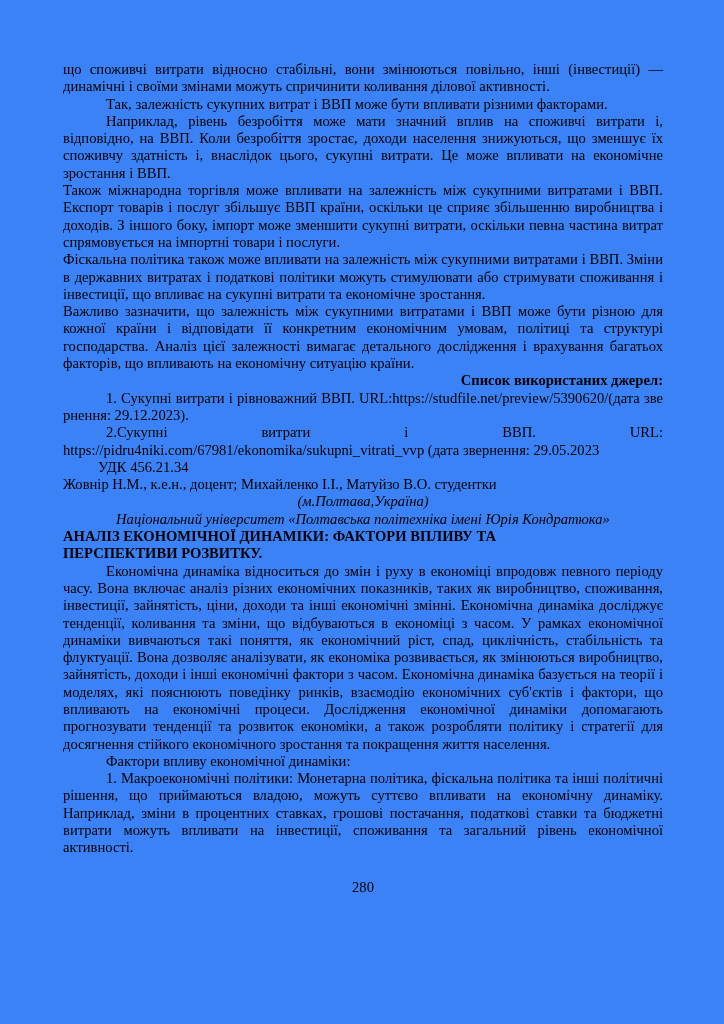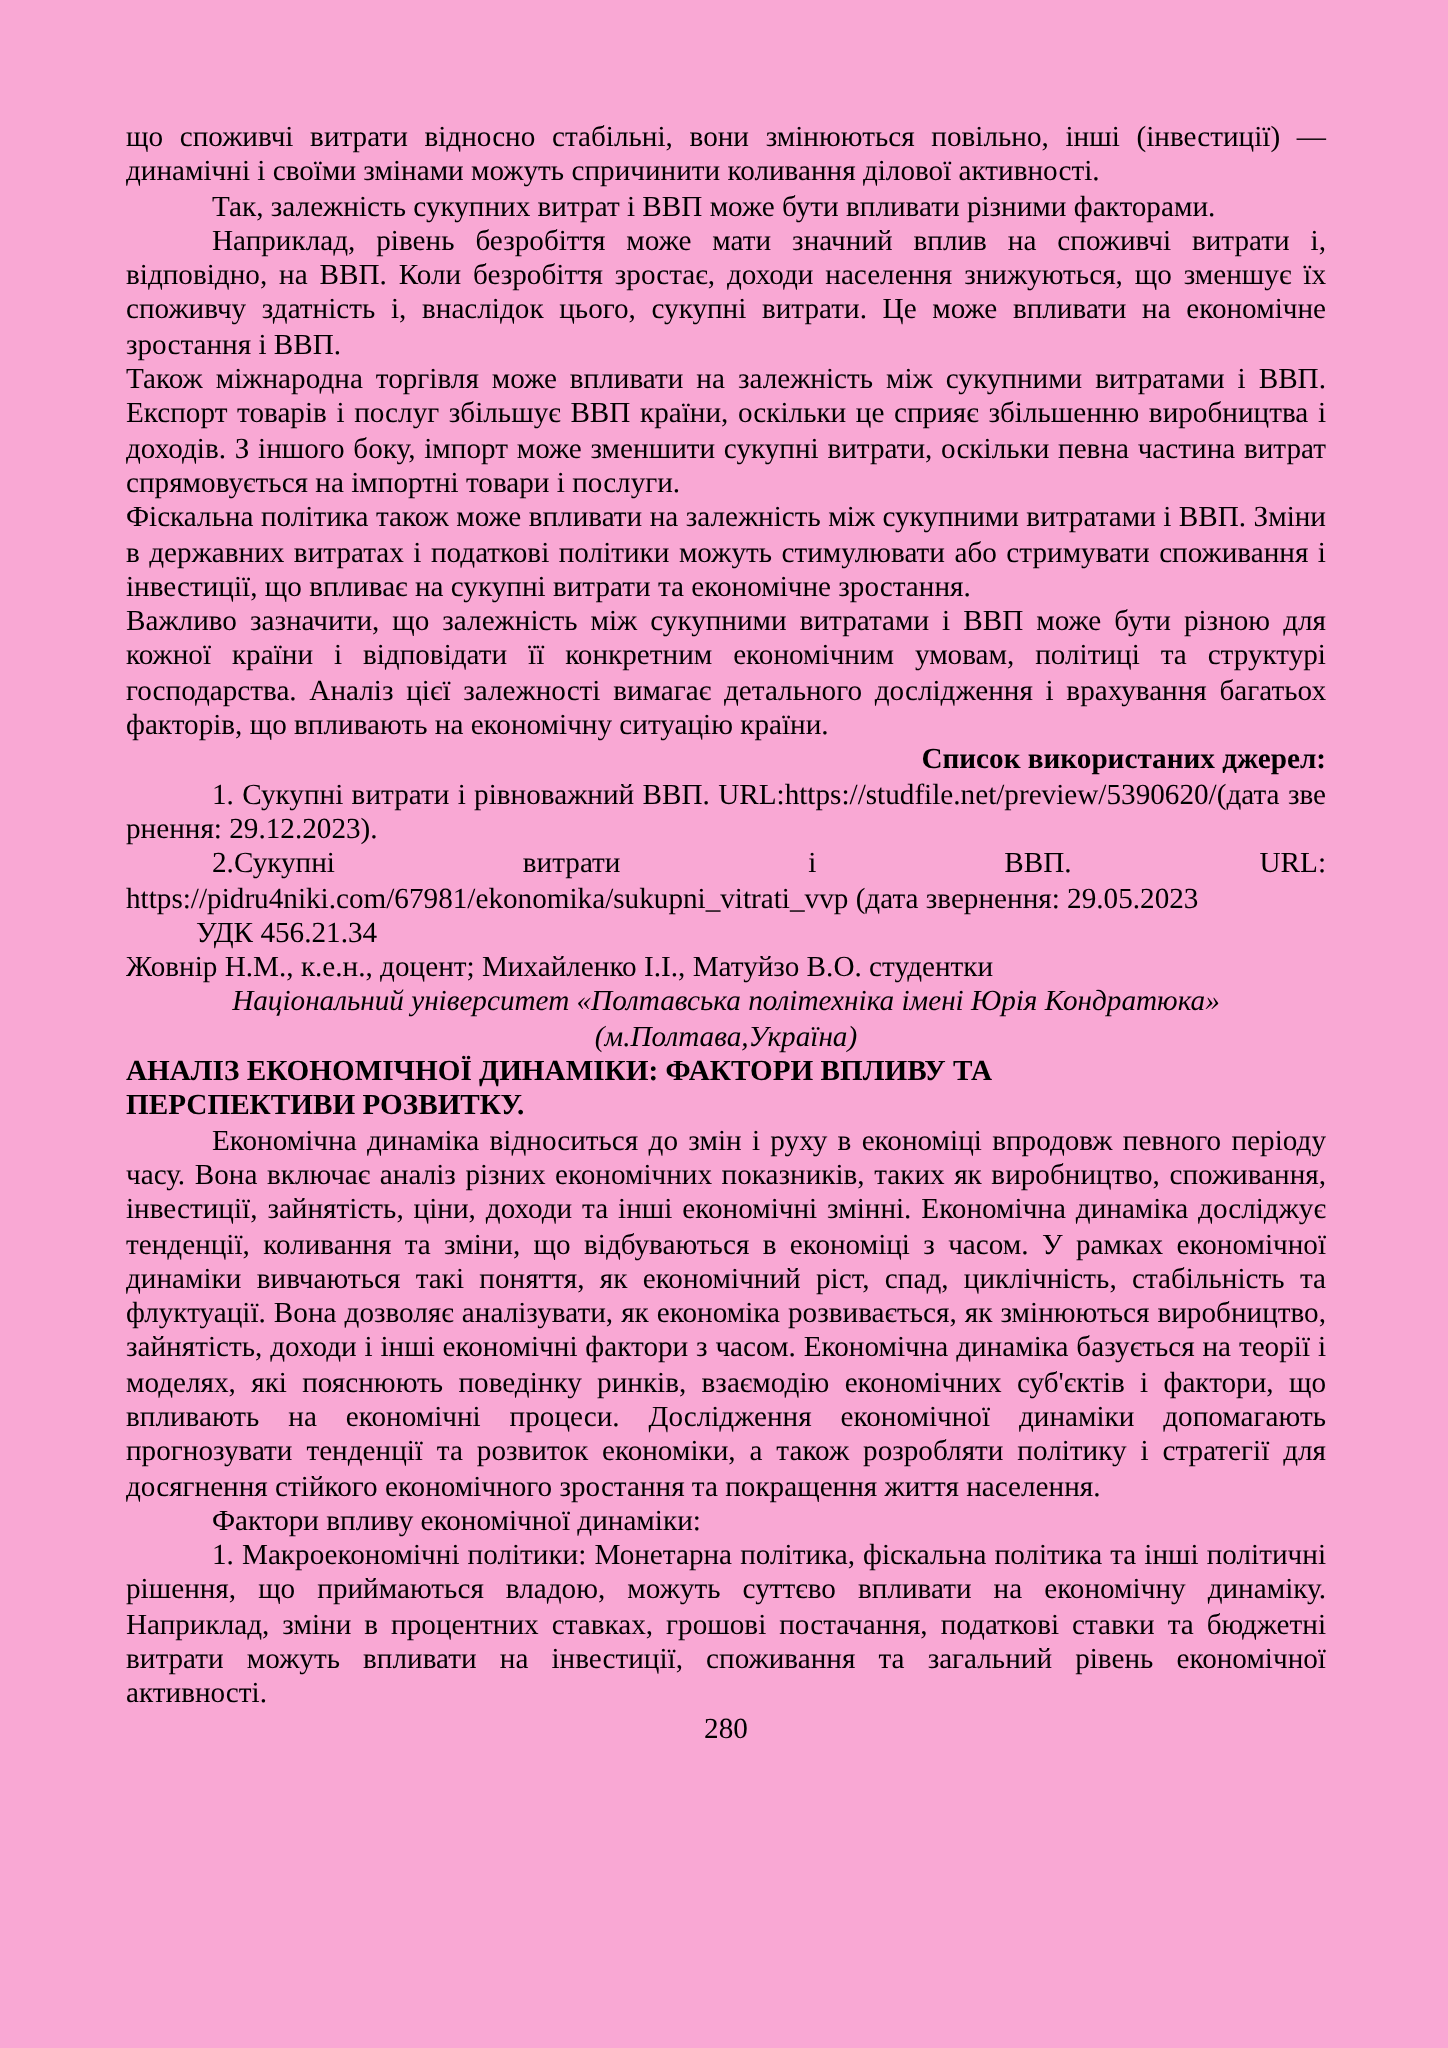--- a/index.html
+++ b/index.html
@@ -1,21 +1,21 @@
 <!DOCTYPE html>
 <html lang="uk"><head>
 <meta charset="utf-8">
 <style>
   html, body { margin: 0; padding: 0; background: #e8e8e8; }
   .page {
     position: relative;
     width: 724px;
     height: 1024px;
     margin: 0 auto;
-    background: #f9a8d4;
+    background: #3b82f6;
     color: #000000;
     font-family: "Liberation Serif", "DejaVu Serif", serif;
     font-size: 14.6px;
     line-height: 17.3px;
     box-sizing: border-box;
     padding: 61px 61px 0 63px;
     overflow: hidden;
   }
   .page p, .page h2, .page h3 { margin: 0; font-size: inherit; line-height: inherit; }
   .justify { text-align: justify; }
@@ -24,21 +24,21 @@
   .ref-breakall { word-break: break-all; }
   .udc { text-indent: 35px; margin-top: 27px; }
   .authors-line { text-align: left; }
   .affiliation-line { text-align: center; font-style: italic; }
   .article-title {
     margin: 12px auto 17px auto;
     max-width: 500px;
     text-align: left;
     font-weight: bold;
   }
-  .page-footer { text-align: center; margin-top: 0; }
+  .page-footer { text-align: center; margin-top: 22px; }
 </style>
 </head>
 <body>
 
 <div class="page">
 
   <section>
     <p class="justify">що споживчі витрати відносно стабільні, вони змінюються повільно, інші (інвестиції) — динамічні і своїми змінами можуть спричинити коливання ділової активності.</p>
     <p class="justify indent">Так, залежність сукупних витрат і ВВП може бути впливати різними факторами.</p>
     <p class="justify indent">Наприклад, рівень безробіття може мати значний вплив на споживчі витрати і, відповідно, на ВВП. Коли безробіття зростає, доходи населення знижуються, що зменшує їх споживчу здатність і, внаслідок цього, сукупні витрати. Це може впливати на економічне зростання і ВВП.</p>
@@ -46,22 +46,22 @@
     <p class="justify">Фіскальна політика також може впливати на залежність між сукупними витратами і ВВП. Зміни в державних витратах і податкові політики можуть стимулювати або стримувати споживання і інвестиції, що впливає на сукупні витрати та економічне зростання.</p>
     <p class="justify">Важливо зазначити, що залежність між сукупними витратами і ВВП може бути різною для кожної країни і відповідати її конкретним економічним умовам, політиці та структурі господарства. Аналіз цієї залежності вимагає детального дослідження і врахування багатьох факторів, що впливають на економічну ситуацію країни.</p>
     <h3 class="refs-heading">Список використаних джерел:</h3>
     <p class="justify indent ref-breakall">1. Сукупні витрати і рівноважний ВВП. URL:https://studfile.net/preview/5390620/(дата звернення: 29.12.2023).</p>
     <p class="justify indent">2.Сукупні витрати і ВВП. URL: https://pidru4niki.com/67981/ekonomika/sukupni_vitrati_vvp (дата звернення: 29.05.2023</p>
   </section>
 
   <section>
     <p class="udc">УДК 456.21.34</p>
     <p class="authors-line">Жовнір Н.М., к.е.н., доцент; Михайленко І.І., Матуйзо В.О. студентки</p>
+    <p class="affiliation-line">(м.Полтава,Україна)</p>
     <p class="affiliation-line">Національний університет «Полтавська політехніка імені Юрія Кондратюка»</p>
-    <p class="affiliation-line">(м.Полтава,Україна)</p>
     <h2 class="article-title">АНАЛІЗ ЕКОНОМІЧНОЇ ДИНАМІКИ: ФАКТОРИ ВПЛИВУ ТА ПЕРСПЕКТИВИ РОЗВИТКУ.</h2>
     <p class="justify indent">Економічна динаміка відноситься до змін і руху в економіці впродовж певного періоду часу. Вона включає аналіз різних економічних показників, таких як виробництво, споживання, інвестиції, зайнятість, ціни, доходи та інші економічні змінні. Економічна динаміка досліджує тенденції, коливання та зміни, що відбуваються в економіці з часом. У рамках економічної динаміки вивчаються такі поняття, як економічний ріст, спад, циклічність, стабільність та флуктуації. Вона дозволяє аналізувати, як економіка розвивається, як змінюються виробництво, зайнятість, доходи і інші економічні фактори з часом. Економічна динаміка базується на теорії і моделях, які пояснюють поведінку ринків, взаємодію економічних суб'єктів і фактори, що впливають на економічні процеси. Дослідження економічної динаміки допомагають прогнозувати тенденції та розвиток економіки, а також розробляти політику і стратегії для досягнення стійкого економічного зростання та покращення життя населення.</p>
     <p class="justify indent">Фактори впливу економічної динаміки:</p>
     <p class="justify indent">1. Макроекономічні політики: Монетарна політика, фіскальна політика та інші політичні рішення, що приймаються владою, можуть суттєво впливати на економічну динаміку. Наприклад, зміни в процентних ставках, грошові постачання, податкові ставки та бюджетні витрати можуть впливати на інвестиції, споживання та загальний рівень економічної активності.</p>
   </section>
 
   <footer class="page-footer">
     <span>280</span>
   </footer>
 

